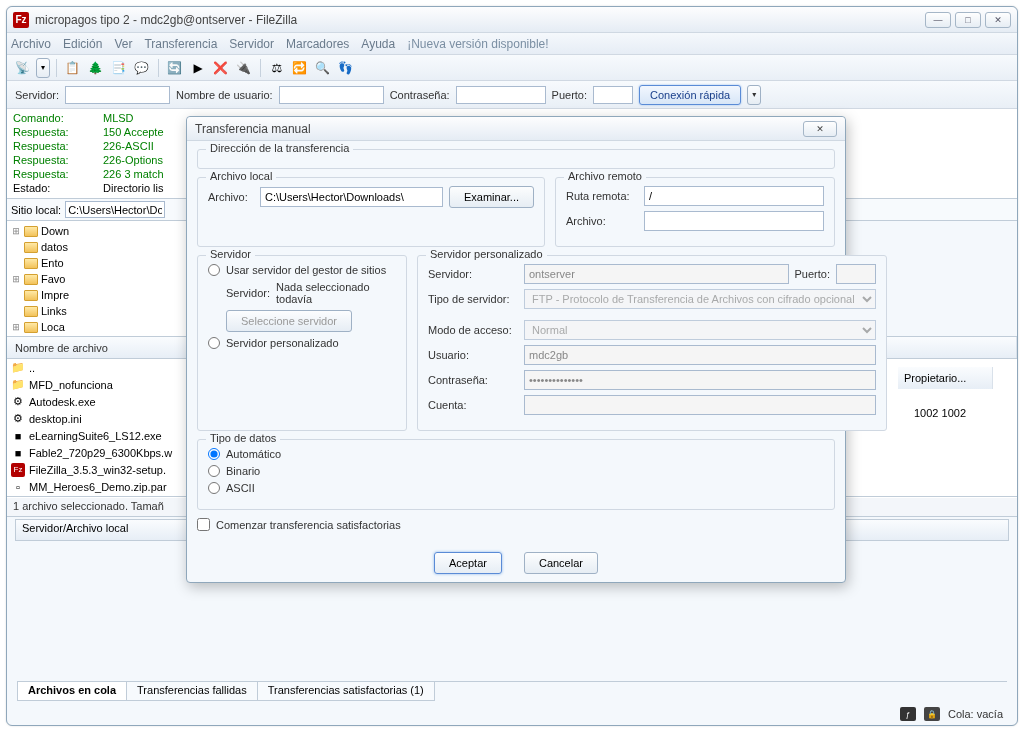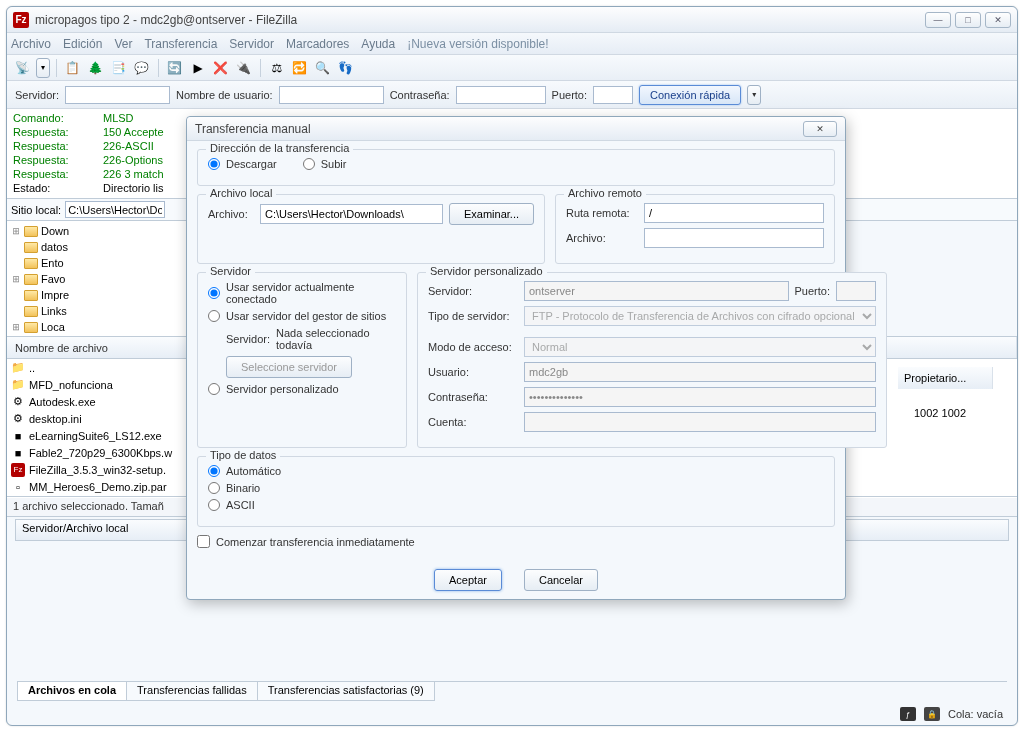--- a/index.html
+++ b/index.html
@@ -246,45 +246,38 @@
     <div class="hc" style="width:95px" data-name="col-propietario">Propietario...</div>
   </div>
   <div class="rightvals" data-name="remote-row-values">
     <span data-name="val-permisos">0755</span>
     <span style="width:95px" data-name="val-propietario">1002 1002</span>
   </div>
 
   <div class="bottomtabs" data-name="bottom-tabs">
     <div class="btab active" data-name="tab-queued">Archivos en cola</div>
     <div class="btab" data-name="tab-failed">Transferencias fallidas</div>
-    <div class="btab" data-name="tab-successful">Transferencias satisfactorias (9)</div>
+    <div class="btab" data-name="tab-successful">Transferencias satisfactorias (1)</div>
   </div>
 
   <div class="statusbar" data-name="statusbar">
     <div class="sb-ico" data-name="speed-icon">ƒ</div>
     <div class="sb-ico" style="background:#444" data-name="lock-icon">🔒</div>
     <span data-name="queue-status">Cola: vacía</span>
   </div>
 </div>
 
 <div class="modal" data-name="manual-transfer-dialog">
   <div class="mtitle">
     <span data-name="dialog-title">Transferencia manual</span>
     <div class="mclose" data-name="dialog-close-button">✕</div>
   </div>
   <div class="mbody">
     <div class="group" data-name="group-direction">
       <div class="gtitle">Dirección de la transferencia</div>
-      <div class="row">
-        <input type="radio" class="radio" checked="" data-name="radio-download" style="">
-        <label>Descargar</label>
-        <span style="width:14px"></span>
-        <input type="radio" class="radio" data-name="radio-upload" style="">
-        <label>Subir</label>
-      </div>
     </div>
 
     <div class="twocol">
       <div class="group" data-name="group-local-file">
         <div class="gtitle">Archivo local</div>
         <div class="row">
           <label style="width:46px">Archivo:</label>
           <input type="text" style="flex: 1 1 0%;" data-name="local-file-input" value="C:\Users\Hector\Downloads\">
           <button class="btn" data-name="browse-button">Examinar...</button>
         </div>
@@ -298,24 +291,20 @@
         <div class="row">
           <label style="width:72px">Archivo:</label>
           <input type="text" style="flex: 1 1 0%;" data-name="remote-file-input">
         </div>
       </div>
     </div>
 
     <div class="twocol">
       <div class="group" style="flex:0 0 210px" data-name="group-server">
         <div class="gtitle">Servidor</div>
-        <div class="row">
-            <input type="radio" class="radio" checked="" data-name="radio-server-current" style="">
-            <label>Usar servidor actualmente conectado</label>
-          </div>
         <div class="row">
             <input type="radio" class="radio" data-name="radio-server-sitemgr" style="">
             <label>Usar servidor del gestor de sitios</label>
           </div>
         <div class="row" style="margin-left:18px">
             <label>Servidor:</label> 
             <span>Nada seleccionado todavía</span>
           </div>
         <div class="row" style="margin-left:18px">
             <button class="btn" disabled="" data-name="select-server-button">Seleccione servidor</button>
@@ -368,20 +357,20 @@
           <label>Binario</label>
         </div>
       <div class="row">
           <input type="radio" class="radio" data-name="radio-ascii" style="">
           <label>ASCII</label>
         </div>
     </div>
 
     <div class="row">
         <input type="checkbox" data-name="start-immediately-checkbox" style="">
-        <label>Comenzar transferencia inmediatamente</label>
+        <label>Comenzar transferencia satisfactorias</label>
       </div>
   </div>
   <div class="mfooter">
     <button class="btn primary" data-name="accept-button">Aceptar</button>
     <button class="btn" data-name="cancel-button">Cancelar</button>
   </div>
 </div>
 
 </body></html>

